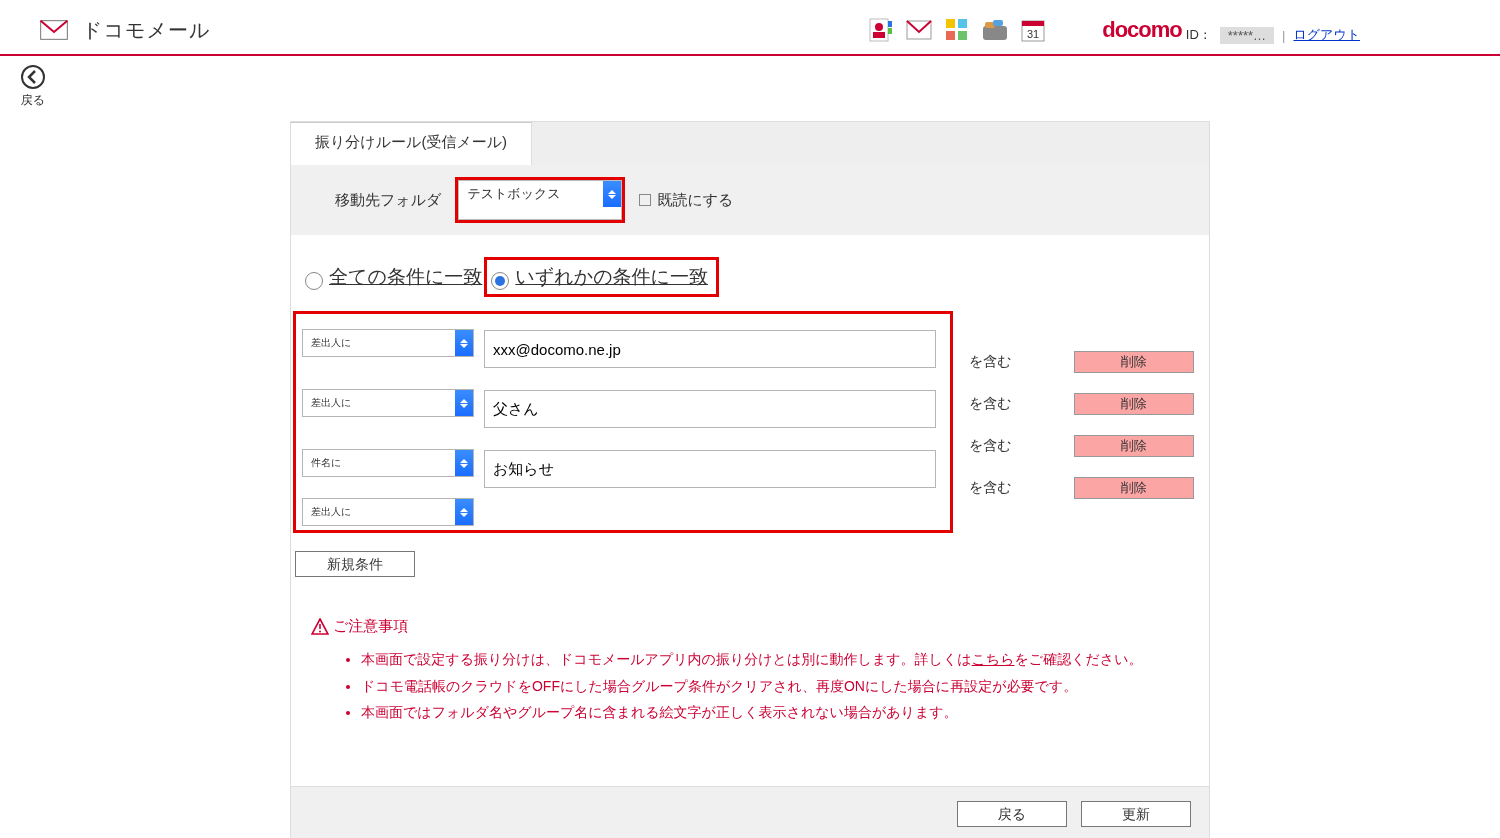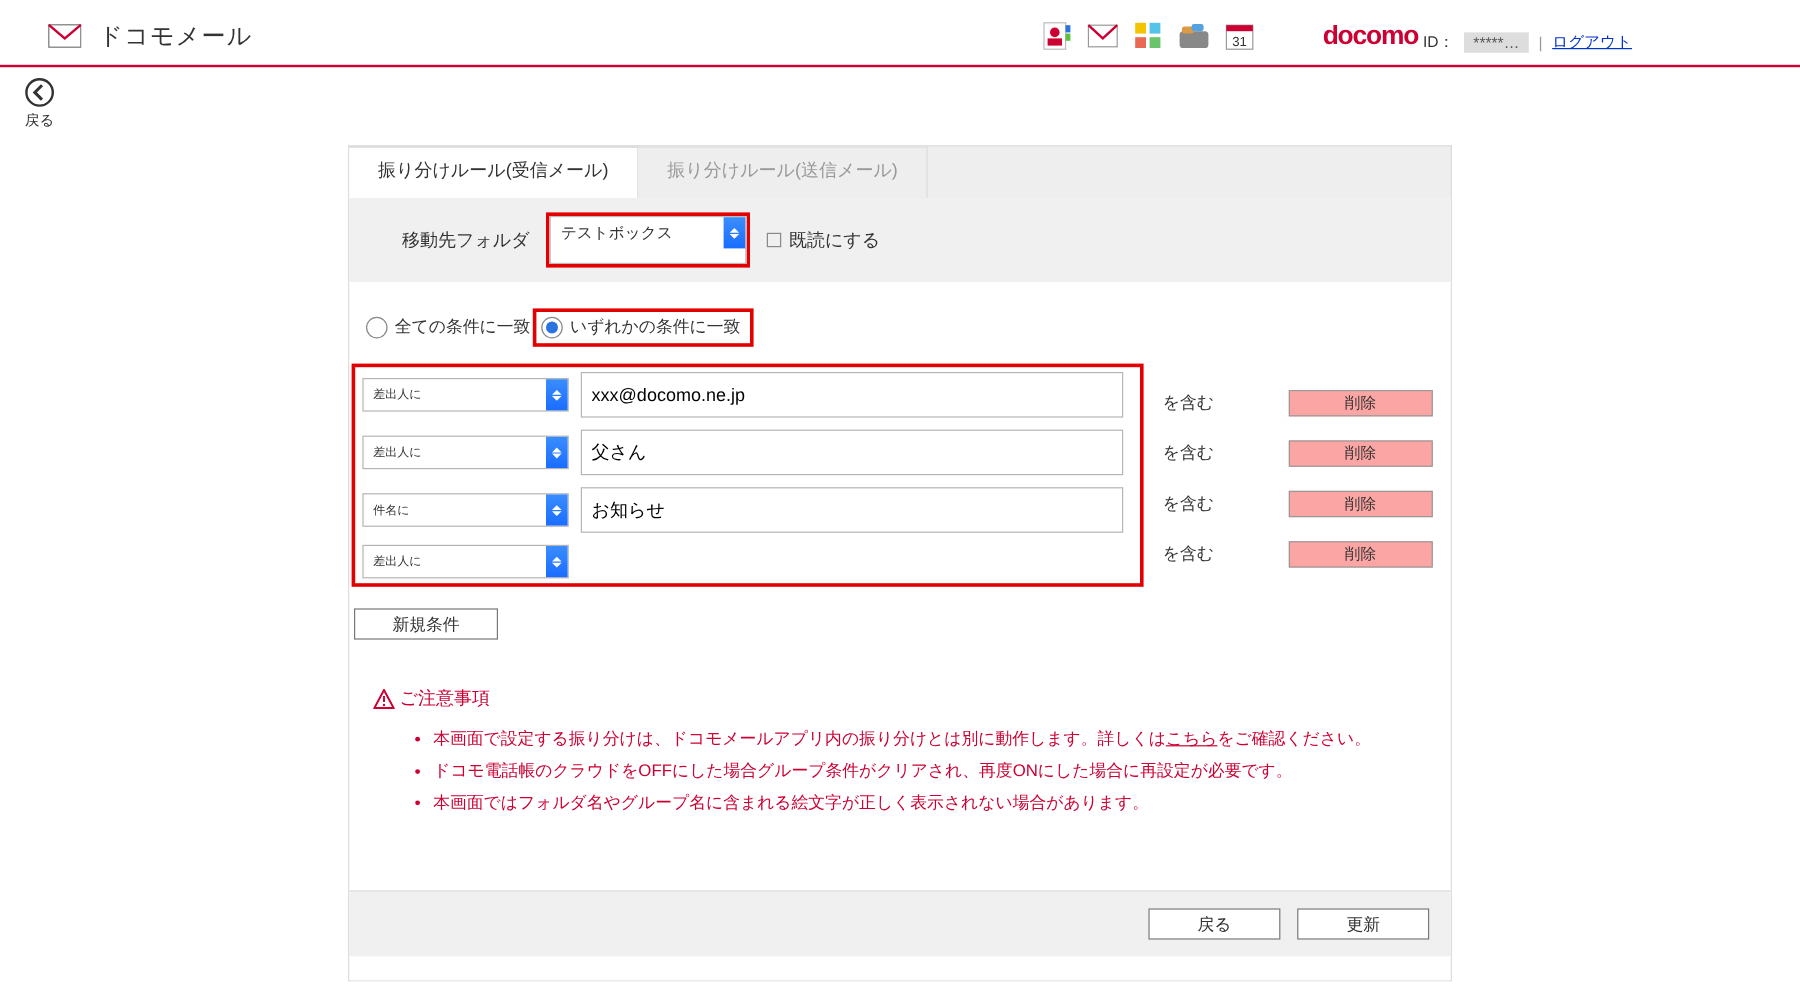--- a/index.html
+++ b/index.html
@@ -147,21 +147,21 @@
   .radio-outer {
     width:18px;height:18px;border-radius:50%;
     border:1px solid #888;
     display:inline-flex;align-items:center;justify-content:center;
     margin-right:6px;
     background:#fff;
   }
   .radio-outer.checked::after{
     content:"";width:10px;height:10px;border-radius:50%;background:#2b73e0;
   }
-  .radio-group { display:inline-flex; align-items:center; font-size:14px; }
+  .radio-group { display:inline-flex; align-items:flex-end; font-size:19px;text-decoration:underline; }
   .radio-group.highlight {
     border:3px solid #e30000;
     padding:4px 8px 4px 4px;
   }
   
   .cond-box {
     border:3px solid #e30000;
     margin: 0 2px;
     padding: 4px 6px;
     width: 660px;
@@ -181,20 +181,21 @@
     font-size:10px;
     color:#333;
   }
   .cond-input {
     width: 452px;
     height: 28px;
     border:1px solid #b5b5b5;
     padding: 18px 8px;
     font-size:15px;
     font-family: inherit;
+    margin-top: 12px;
   }
   .contain { font-size:14px; }
   .del-btn {
     width:120px; height:22px;
     border:1px solid #999;
     background:#fca5a5;
     font-size:13px;
     text-align:center;
     line-height:20px;
     cursor:pointer;
@@ -321,21 +322,20 @@
       <circle cx="13" cy="13" r="11" fill="none" stroke="#333" stroke-width="2"></circle>
       <polyline points="15,7 9,13 15,19" fill="none" stroke="#333" stroke-width="2.5"></polyline>
     </svg>
     <span class="back-label">戻る</span>
   </div>
 </div>
 
 <div class="panel-wrap">
   <div class="tabbar">
     <div class="tab active">振り分けルール(受信メール)</div>
-    <div class="tab">振り分けルール(送信メール)</div>
   </div>
 
   <div class="panel">
 
     <div class="graybar">
       <span class="folder-label">移動先フォルダ</span>
       <div class="select-wrap">
         <div class="select-box">
           <span>テストボックス</span>
           <span class="bluearrows"></span>

